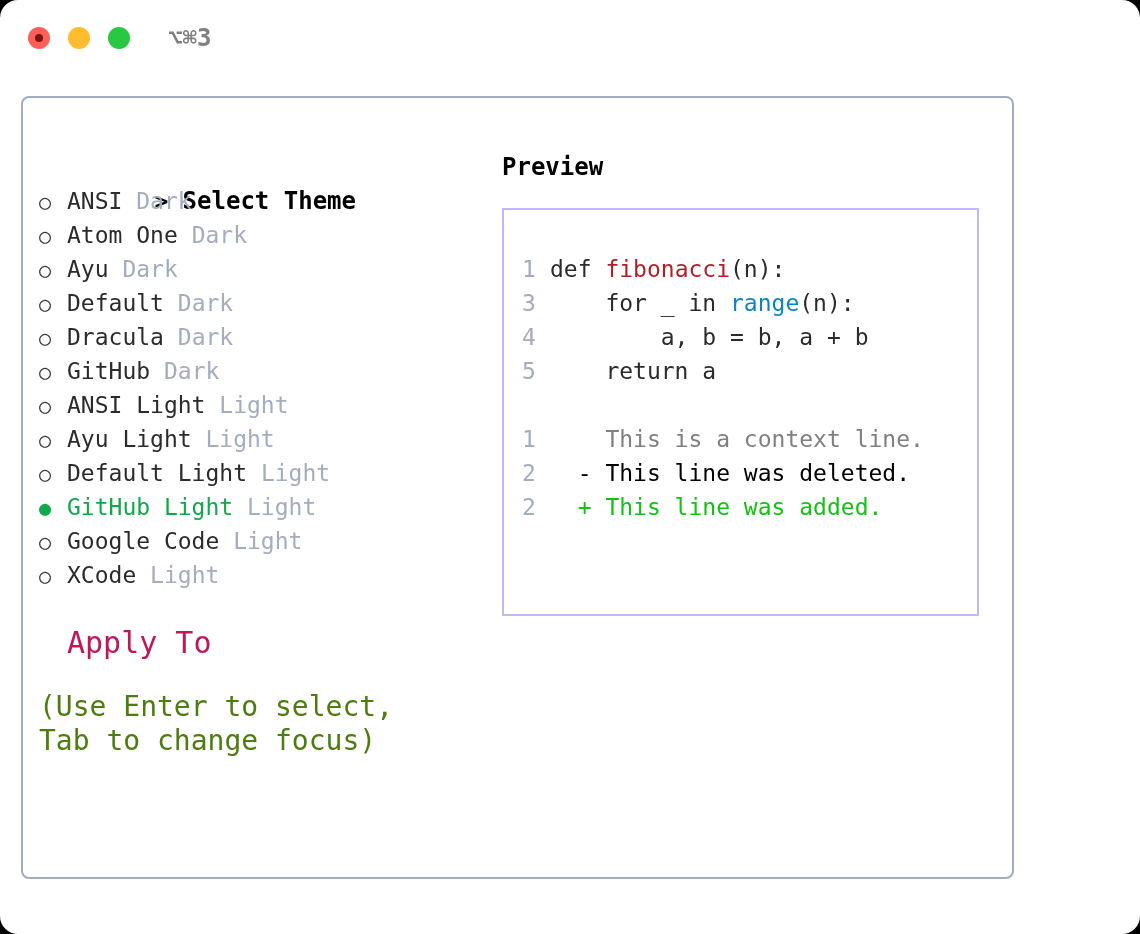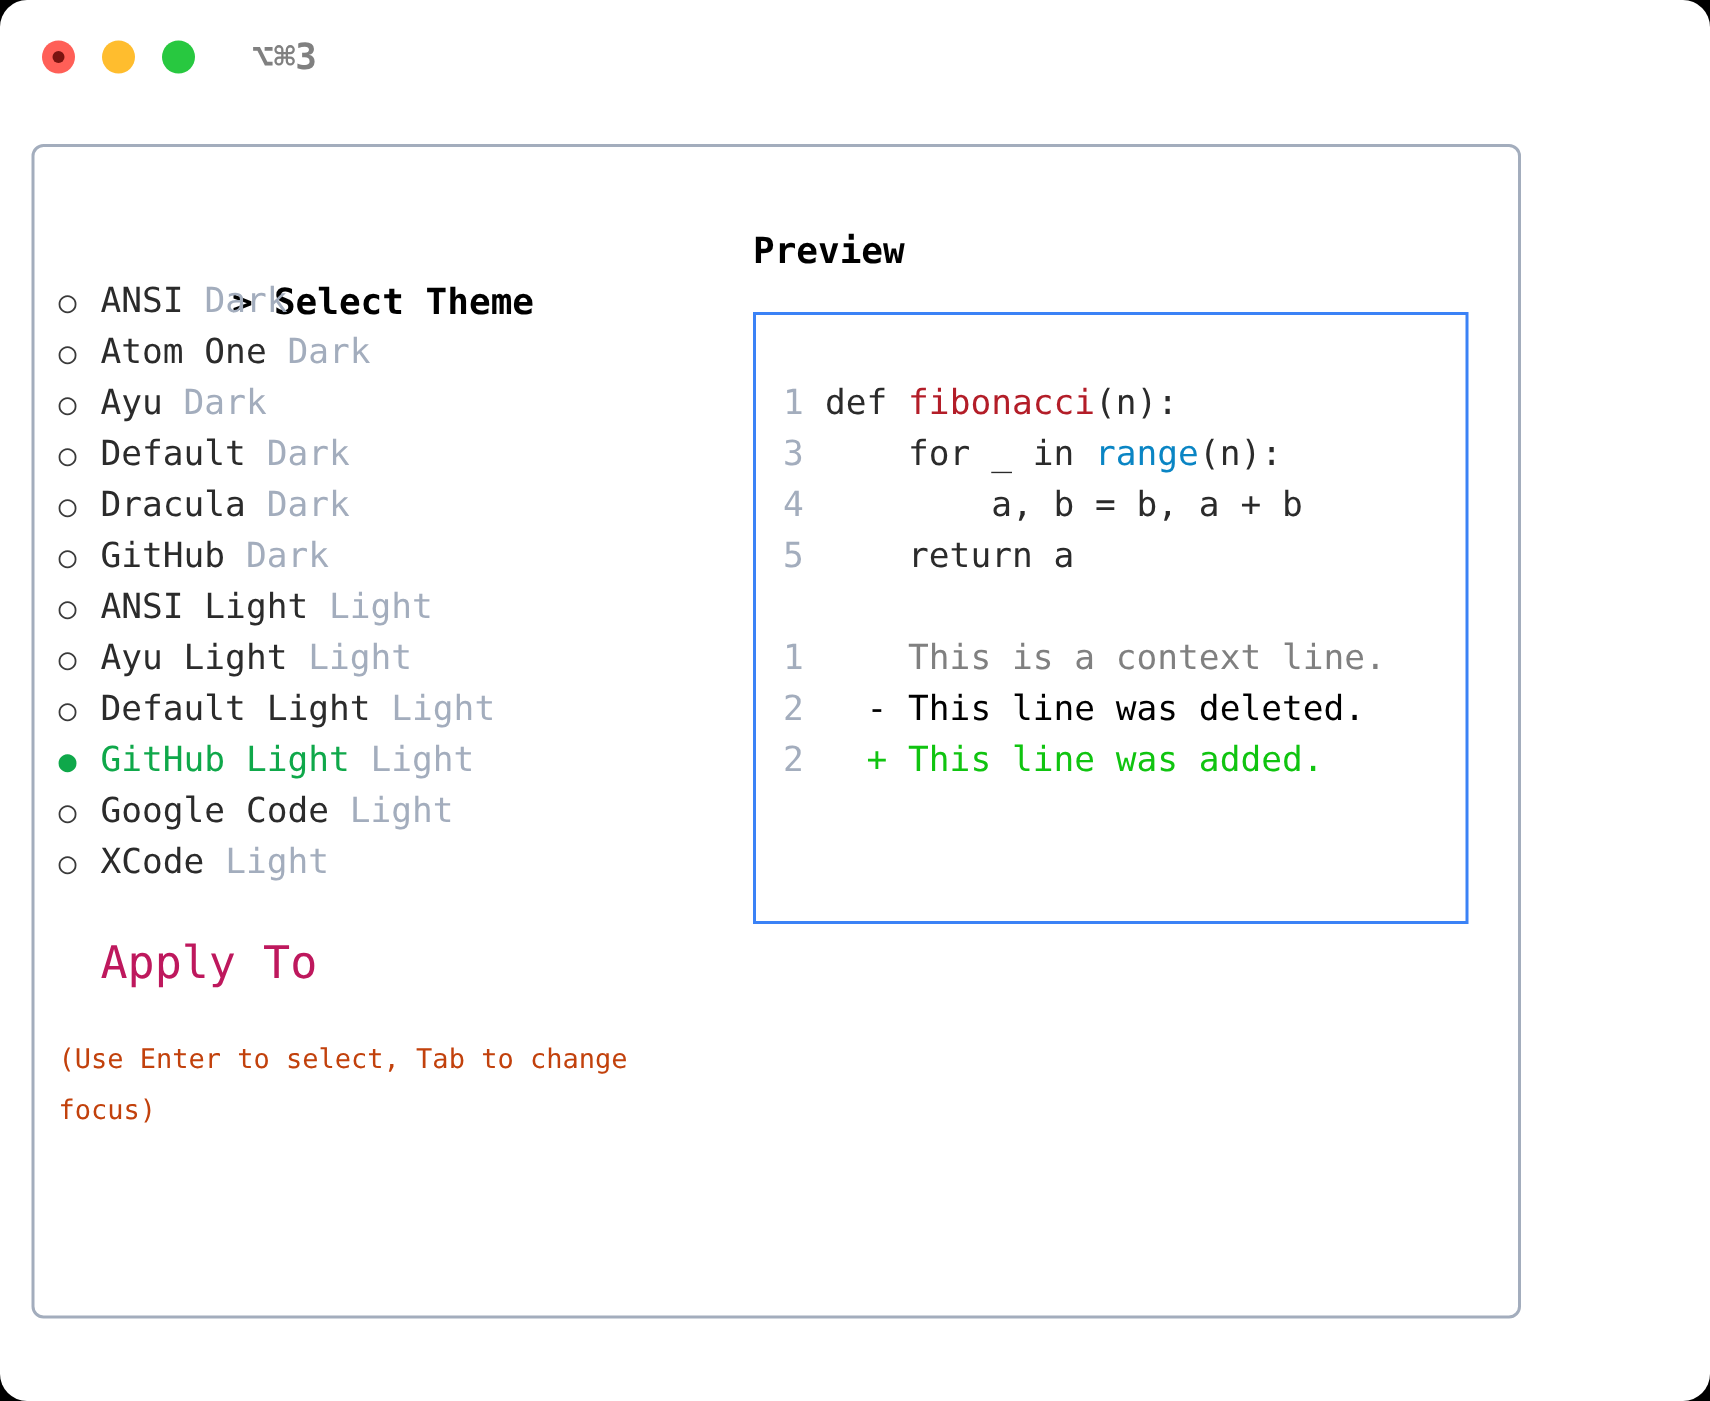--- a/index.html
+++ b/index.html
@@ -115,23 +115,23 @@
     height: 34px;
     line-height: 34px;
     font-size: 30px;
     color: #be185d;
     padding-left: 28px;
     white-space: pre;
   }
 
   .hint {
     margin-top: 30px;
-    font-size: 18px;
-    line-height: 34px;
-    color: #c2410c;
+    font-size: 28px;
+    line-height: 34px;
+    color: #4d7c0f;
     width: 420px;
     white-space: normal;
   }
 
   
   .right-col {
     position: absolute;
     left: 479px;
     top: 52px;
     width: 500px;
@@ -140,21 +140,21 @@
     font-size: 24px;
     font-weight: bold;
     color: #000000;
     line-height: 34px;
     white-space: pre;
   }
   .preview-box {
     margin-top: 24px;
     width: 477px;
     height: 408px;
-    border: 2px solid #3b82f6;
+    border: 2px solid #c4b5fd;
     box-sizing: border-box;
     background: #ffffff;
     padding: 42px 0 0 18px;
   }
   .code-line {
     font-size: 23px;
     line-height: 34px;
     white-space: pre;
     color: #2b2b2b;
   }

